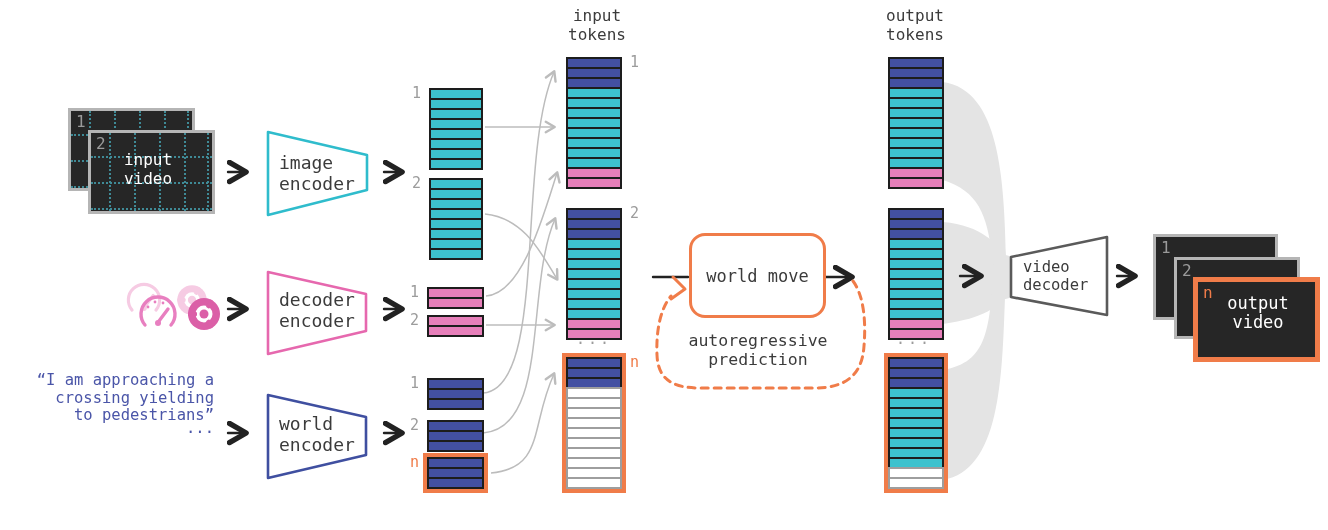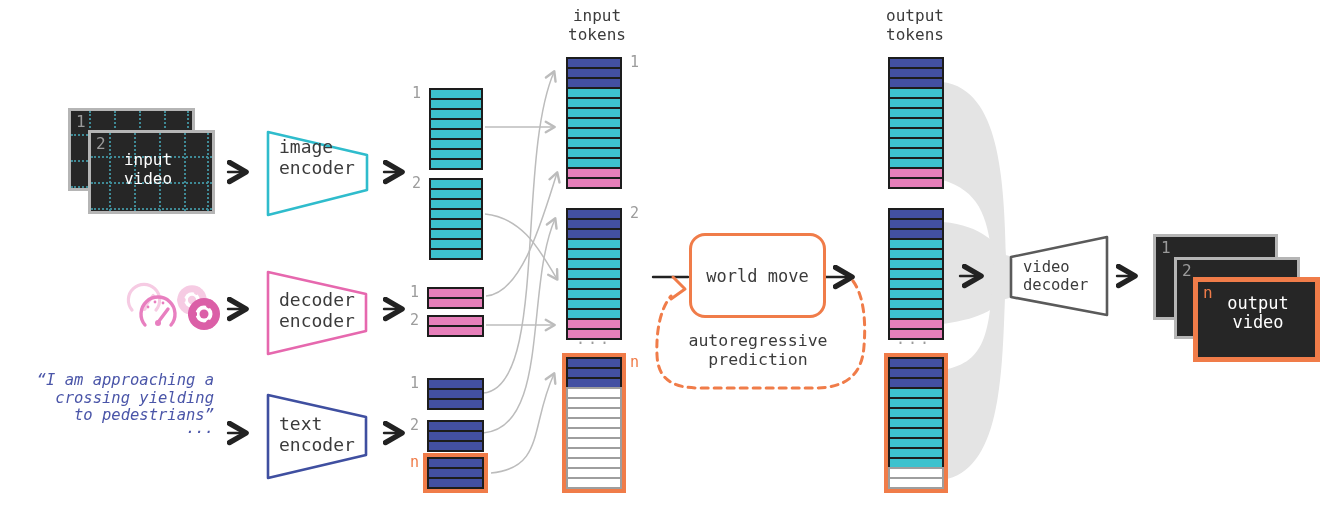--- a/index.html
+++ b/index.html
@@ -31,21 +31,21 @@
   
   .enc-label{position:absolute;font-size:18px;line-height:21px;color:#3b3b3b;white-space:pre-line;}
   .dec-label{position:absolute;font-size:15.5px;line-height:18px;color:#3b3b3b;white-space:pre-line;}
   .hdr{position:absolute;width:90px;text-align:center;font-size:16px;line-height:19px;color:#3b3b3b;white-space:pre-line;}
   #wmbox{position:absolute;left:689px;top:233px;width:137px;height:85px;background:#fff;
          border:3px solid #f07c49;border-radius:16px;box-sizing:border-box;
          display:flex;align-items:center;justify-content:center;font-size:17px;color:#3b3b3b;z-index:4;}
   .areg{position:absolute;left:672px;top:331px;width:172px;text-align:center;
         font-size:16.5px;line-height:19px;color:#3b3b3b;white-space:pre-line;z-index:4;}
   .quote{position:absolute;left:4px;width:210px;text-align:right;font-size:15.5px;line-height:17.5px;white-space:pre-line;}
-  .quote.blue{color:#4a55a8;font-style:italic;}
+  .quote.blue{color:#4a55a8;}
   .quote.orange{color:#f07c49;}
   .ell{position:absolute;font-size:15px;color:#9c9c9c;letter-spacing:3px;}
 </style>
 </head>
 <body>
 
 <div id="canvas">
 
   <svg class="layer" width="1328" height="530" viewBox="0 0 1328 530">
     <defs>
@@ -155,25 +155,25 @@
       <div class="gh" style="top: 75px;"></div>
     </div>
   <div class="ftext" style="left:88px;top:150px;width:120px;font-size:16px;line-height:19px;z-index:3;">input
 video</div>
 
   <div class="quote blue" style="top:372px;">“I am approaching a
 crossing yielding
 to pedestrians”</div>
   <div class="quote blue" style="top:420px;">...</div>
 
-  <div class="enc-label" style="left:279px;top:136px;">image
+  <div class="enc-label" style="left:279px;top:152px;">image
 encoder</div>
   <div class="enc-label" style="left:279px;top:289px;">decoder
 encoder</div>
-  <div class="enc-label" style="left:279px;top:413px;">text
+  <div class="enc-label" style="left:279px;top:413px;">world
 encoder</div>
   <div class="dec-label" style="left:1023px;top:258px;">video
 decoder</div>
 
   <div class="hdr" style="left:552px;top:6px;">input
 tokens</div>
   <div class="hdr" style="left:870px;top:6px;">output
 tokens</div>
 
   <div id="wmbox">

